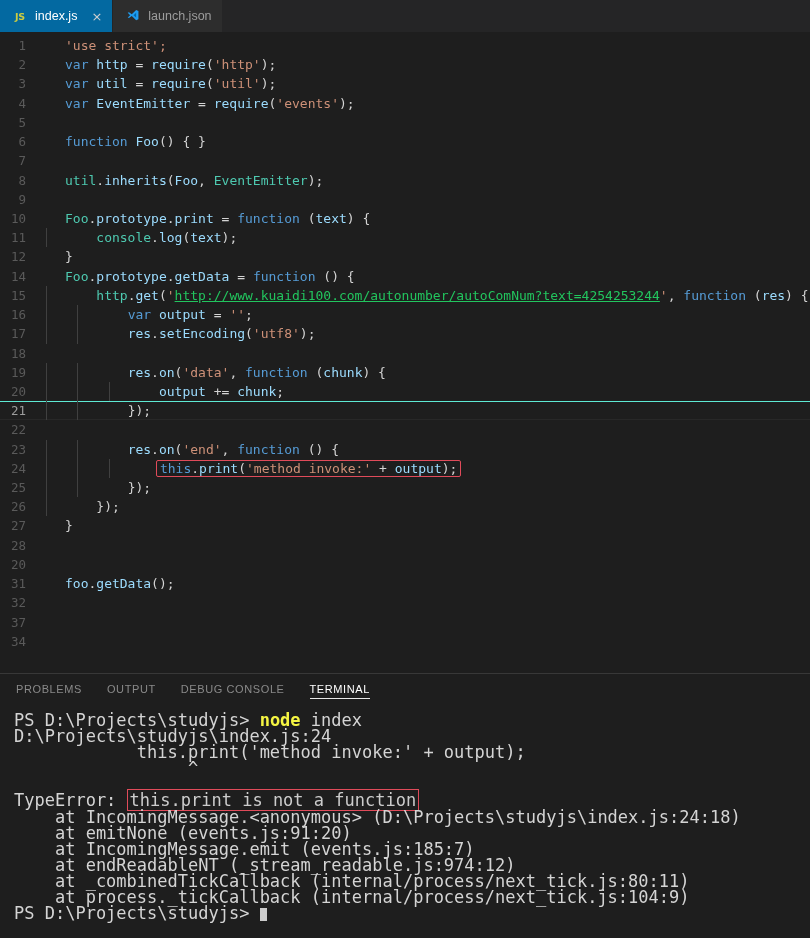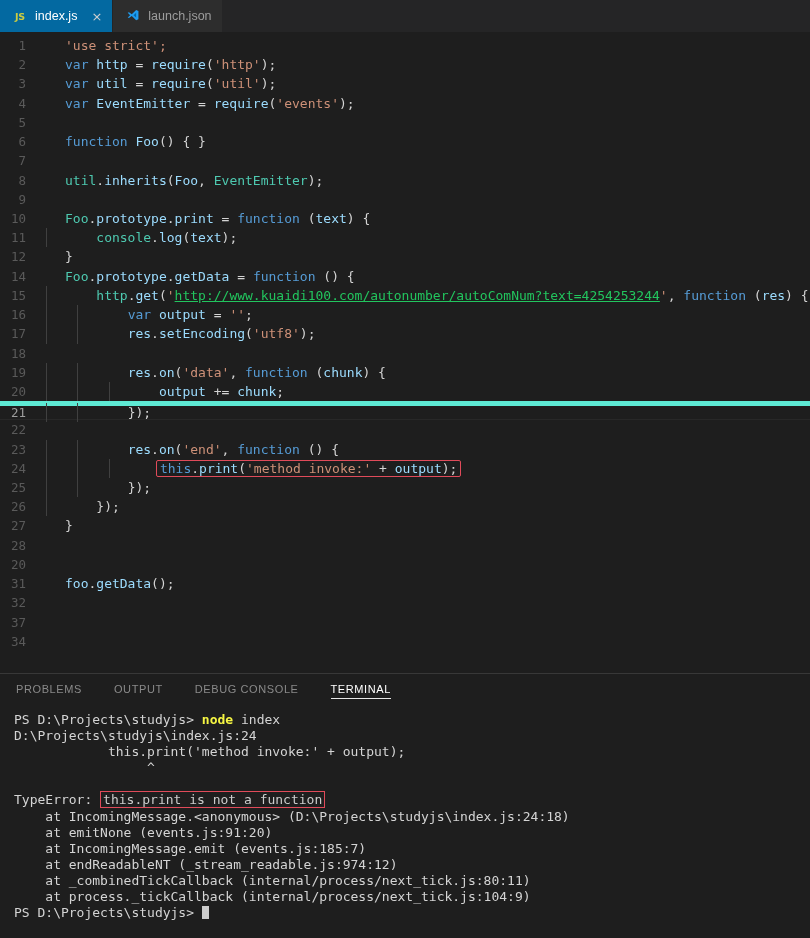--- a/index.html
+++ b/index.html
@@ -66,21 +66,21 @@
   .row {
     position: relative;
     height: 19.22px;
     display: flex;
     align-items: center;
     font-size: 13px;
     line-height: 19.22px;
     white-space: pre;
   }
   .row.current {
-    border-top: 5px solid #5eead4;
+    border-top: 1px solid #5eead4;
     border-bottom: 1px solid #282828;
     height: 19.22px;
   }
   .ln {
     width: 46px;
     flex: none;
     text-align: right;
     padding-right: 20px;
     color: #5a5a5a;
     font-size: 12.5px;
@@ -119,37 +119,37 @@
   .panel {
     height: 265px;
     background: #1e1e1e;
     border-top: 1px solid #383838;
   }
   .panel-tabs {
     height: 34px;
     display: flex;
     align-items: center;
     padding-left: 16px;
-    gap: 32px;
+    gap: 25px;
   }
   .ptab {
     font-family: "Liberation Sans", sans-serif;
     font-size: 11px;
     letter-spacing: 0.6px;
     color: #8a8a8a;
     padding-bottom: 3px;
     border-bottom: 1px solid transparent;
   }
   .ptab.active {
     color: #ffffff;
     border-bottom: 1px solid #e7e7e7;
   }
   .terminal {
     padding: 4px 0 0 14px;
-    font-size: 13px;
+    font-size: 17px;
     line-height: 16.1px;
     color: #cccccc;
     white-space: pre;
   }
   .tline { height: 16.1px; }
   .cmd { color: #f5f543; font-weight: bold; }
   .errbox {
     border: 1px solid #e04b5a;
     padding: 0 2px;
   }

